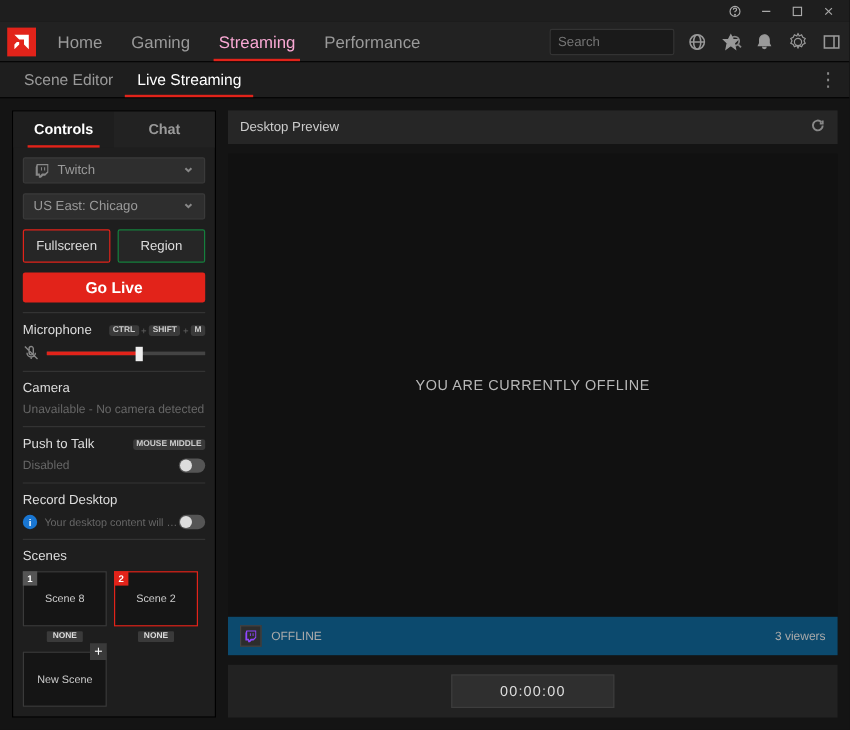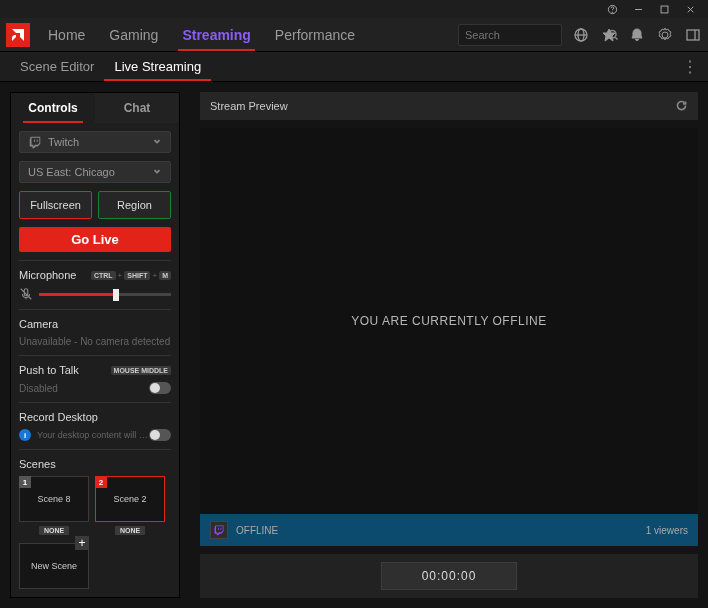--- a/index.html
+++ b/index.html
@@ -20,39 +20,39 @@
   
   .titlebar{height:18px;display:flex;justify-content:flex-end;align-items:center;gap:14px;padding:0 12px;background:#1e1e1e;color:var(--text-dim);}
   .titlebar .tb-icon{width:12px;height:12px;display:flex;align-items:center;justify-content:center;cursor:pointer;}
   .titlebar svg{width:11px;height:11px;fill:none;stroke:#aaa;stroke-width:1.4;}
   
   .topnav{height:34px;background:#222;display:flex;align-items:center;padding:0 6px;border-bottom:1px solid #000;}
   .brand{width:24px;height:24px;background:var(--accent);display:flex;align-items:center;justify-content:center;margin-right:8px;}
   .brand svg{width:16px;height:16px;fill:#fff;}
   .mainnav{display:flex;gap:4px;align-items:center;height:100%;}
   .mainnav-item{padding:0 10px;height:100%;display:flex;align-items:center;color:var(--text-dim);font-size:14px;cursor:pointer;position:relative;}
-  .mainnav-item.active{color:#8b5cf6;font-weight:bold;}
+  .mainnav-item.active{color:#f9a8d4;}
   .mainnav-item.active::after{content:"";position:absolute;left:6px;right:6px;bottom:0;height:2px;background:var(--accent);}
   .topnav-spacer{flex:1;}
   .search{display:flex;align-items:center;background:#1a1a1a;border:1px solid #333;border-radius:2px;height:22px;width:104px;padding:0 6px;}
   .search input{flex:1;background:transparent;border:none;outline:none;color:var(--text-dim);font-size:11px;}
   .search .mag{width:12px;height:12px;}
   .search .mag svg{width:12px;height:12px;stroke:#888;fill:none;stroke-width:2;}
   .top-icons{display:flex;gap:10px;margin-left:10px;}
   .top-icons .icon{width:18px;height:18px;display:flex;align-items:center;justify-content:center;cursor:pointer;}
   .top-icons svg{width:16px;height:16px;fill:#999;stroke:#999;}
   
   .subnav{height:30px;background:#1e1e1e;display:flex;align-items:center;padding:0 10px;border-bottom:1px solid #000;}
   .subnav-item{padding:0 10px;height:100%;display:flex;align-items:center;color:var(--text-dim);font-size:13px;cursor:pointer;position:relative;}
   .subnav-item.active{color:#fff;}
   .subnav-item.active::after{content:"";position:absolute;left:0;right:0;bottom:0;height:2px;background:var(--accent);}
   .subnav-spacer{flex:1;}
   .subnav-more{color:#888;cursor:pointer;font-size:16px;}
   
-  .body{display:flex;gap:20px;padding:10px;height:calc(608px - 18px - 34px - 30px);}
+  .body{display:flex;gap:10px;padding:10px;height:calc(608px - 18px - 34px - 30px);}
   .sidebar{width:170px;background:#1e1e1e;display:flex;flex-direction:column;border:1px solid #000;}
   .side-tabs{display:flex;height:30px;}
   .side-tab{flex:1;display:flex;align-items:center;justify-content:center;font-size:12px;font-weight:600;color:var(--text-dim);background:#222;cursor:pointer;position:relative;}
   .side-tab.active{color:#fff;background:#1e1e1e;}
   .side-tab.active::after{content:"";position:absolute;left:12px;right:12px;bottom:0;height:2px;background:var(--accent);}
   .side-body{flex:1;overflow-y:auto;padding:8px;display:flex;flex-direction:column;gap:8px;}
   .side-body::-webkit-scrollbar{width:5px;}
   .side-body::-webkit-scrollbar-thumb{background:#444;}
   
   .dropdown{height:28px;background:#2e2e2e;border:1px solid #3a3a3a;border-radius:2px;display:flex;align-items:center;padding:0 8px;cursor:pointer;color:var(--text-dim);font-size:11px;}
@@ -312,35 +312,35 @@
           <span class="plus">+</span>
           <span>New Scene</span>
         </div>
       </div>
 
     </div>
   </div>
 
   <div class="preview">
     <div class="preview-head">
-      <span>Stream Preview</span>
+      <span>Desktop Preview</span>
       <span class="refresh"><svg viewBox="0 0 16 16">
             <path d="M13 8a5 5 0 11-1.5-3.5M13 3v3h-3"></path>
           </svg></span>
     </div>
     <div class="preview-body">
       <div class="preview-center">YOU ARE CURRENTLY OFFLINE</div>
       <div class="preview-status">
         <span class="status-icon">
             <svg viewBox="0 0 16 16">
               <path d="M3 2l-1 3v8h3v2h2l2-2h2l3-3V2H3zm10 7l-2 2H8l-2 2v-2H4V3h9v6zM7 5h1v3H7zm3 0h1v3h-1z"></path>
             </svg>
           </span>
         <span class="status-text">OFFLINE</span>
         <span class="status-spacer"></span>
-        <span class="status-text">1 viewers</span>
+        <span class="status-text">3 viewers</span>
       </div>
     </div>
     <div class="timer-bar">
       <div class="timer-box">00:00:00</div>
     </div>
   </div>
 </div>
 
 </body></html>

